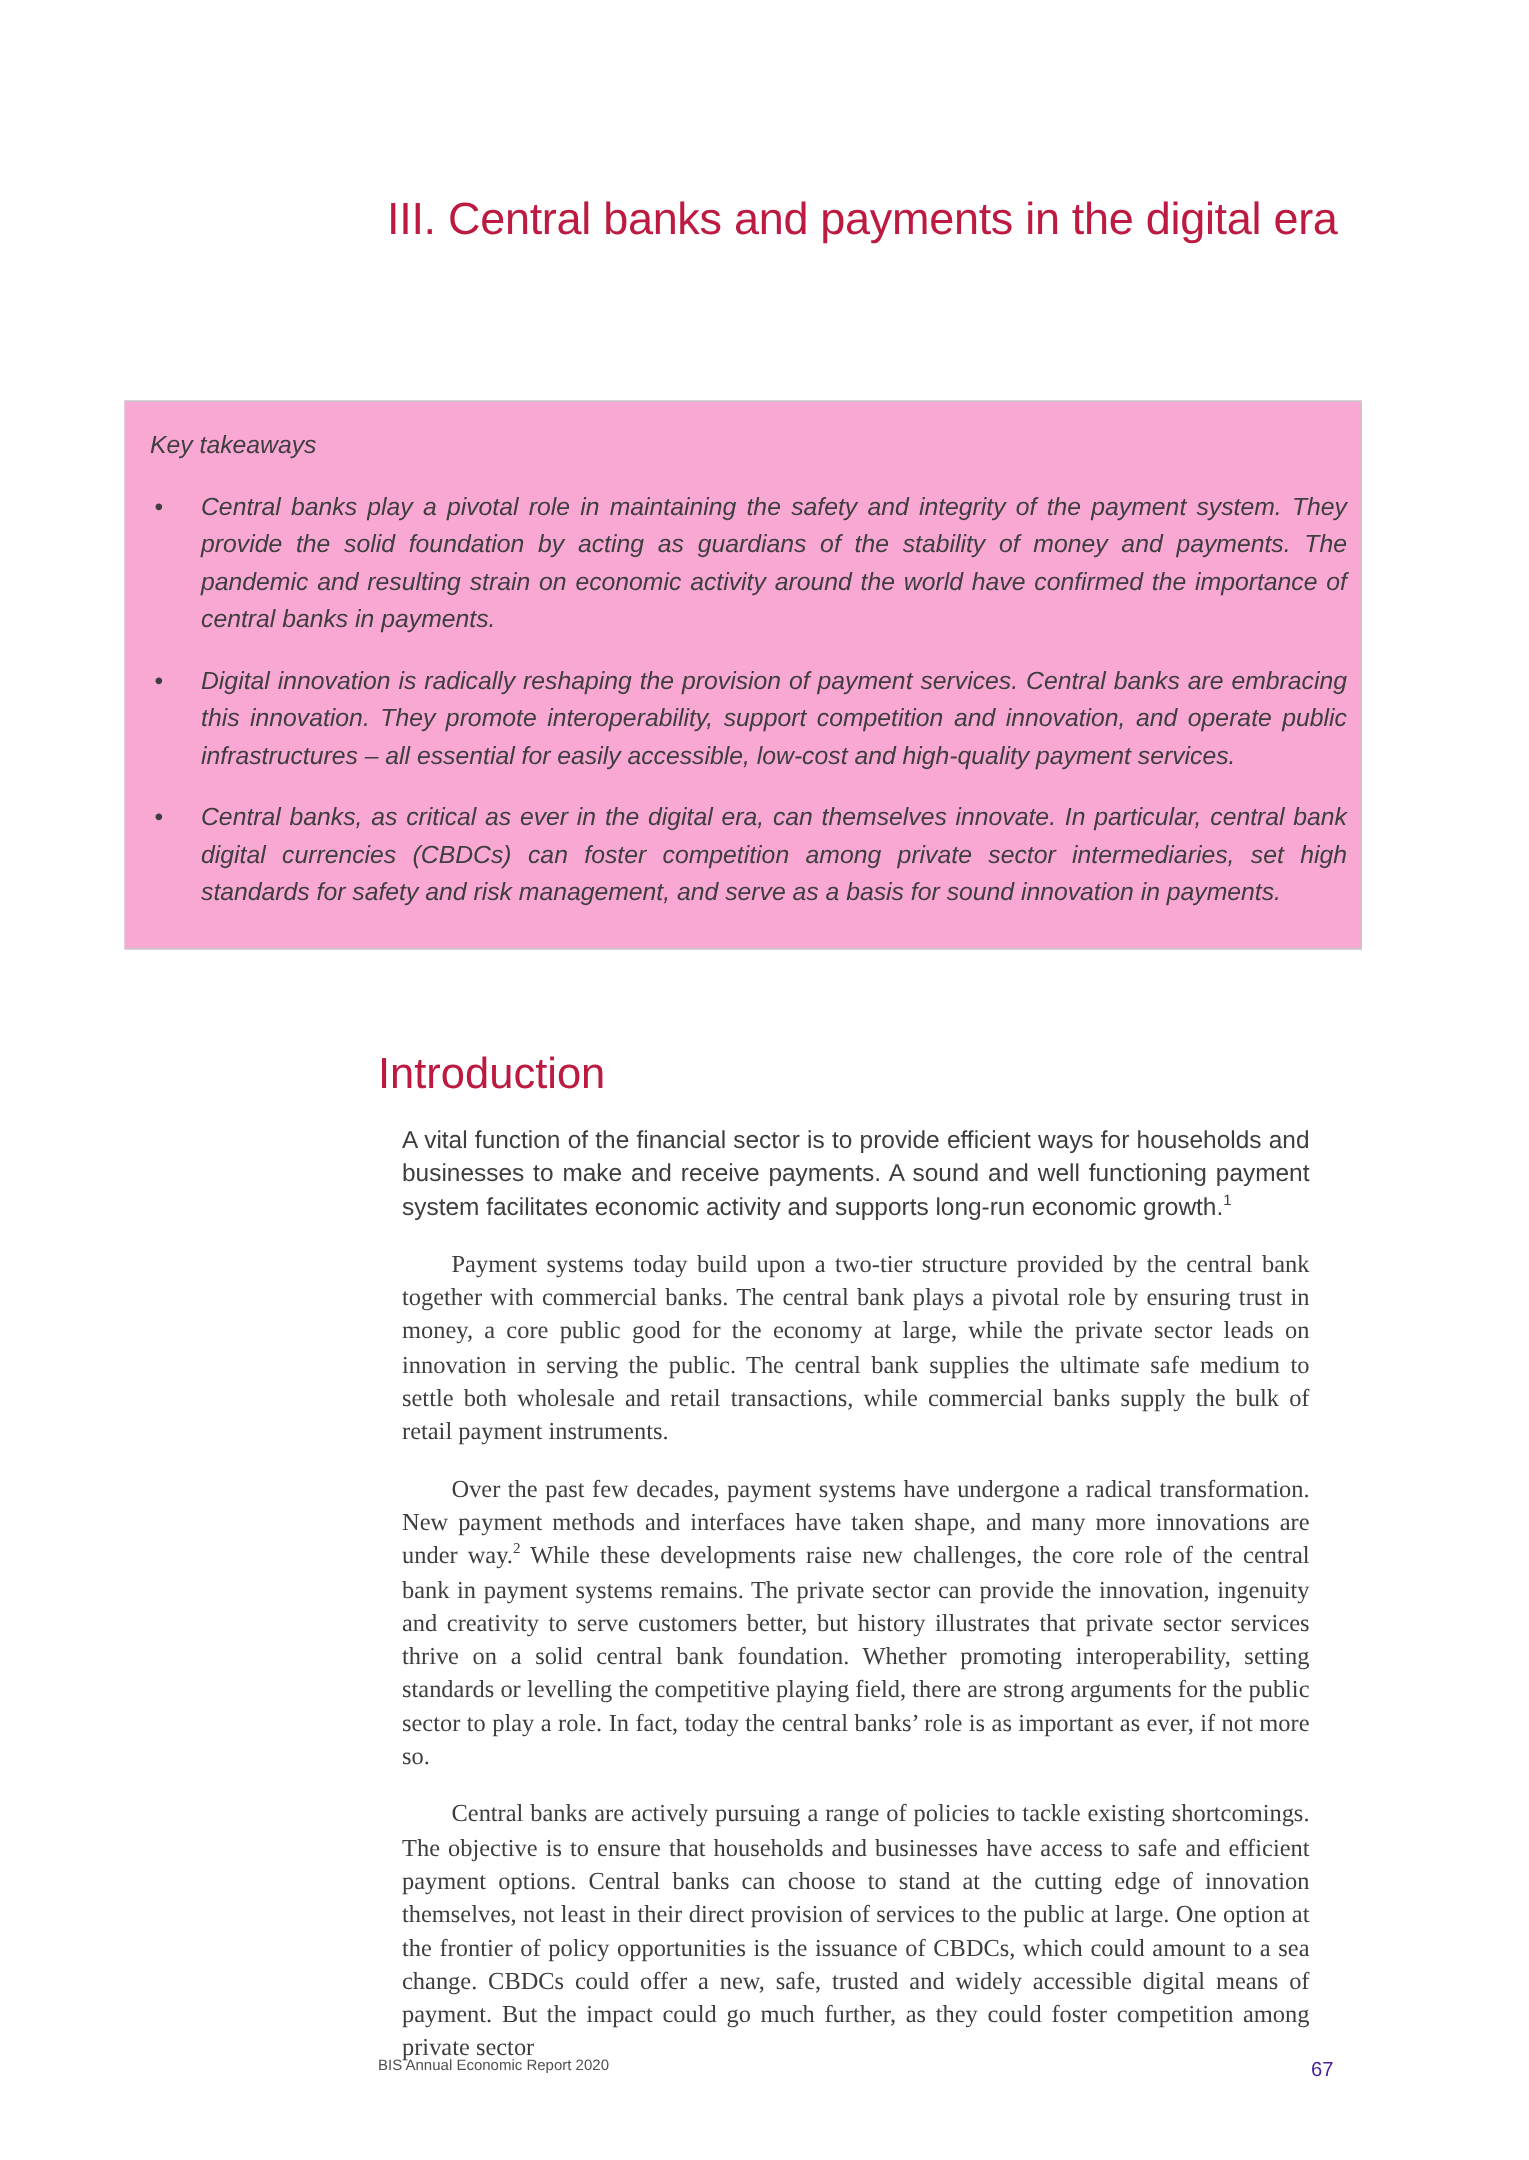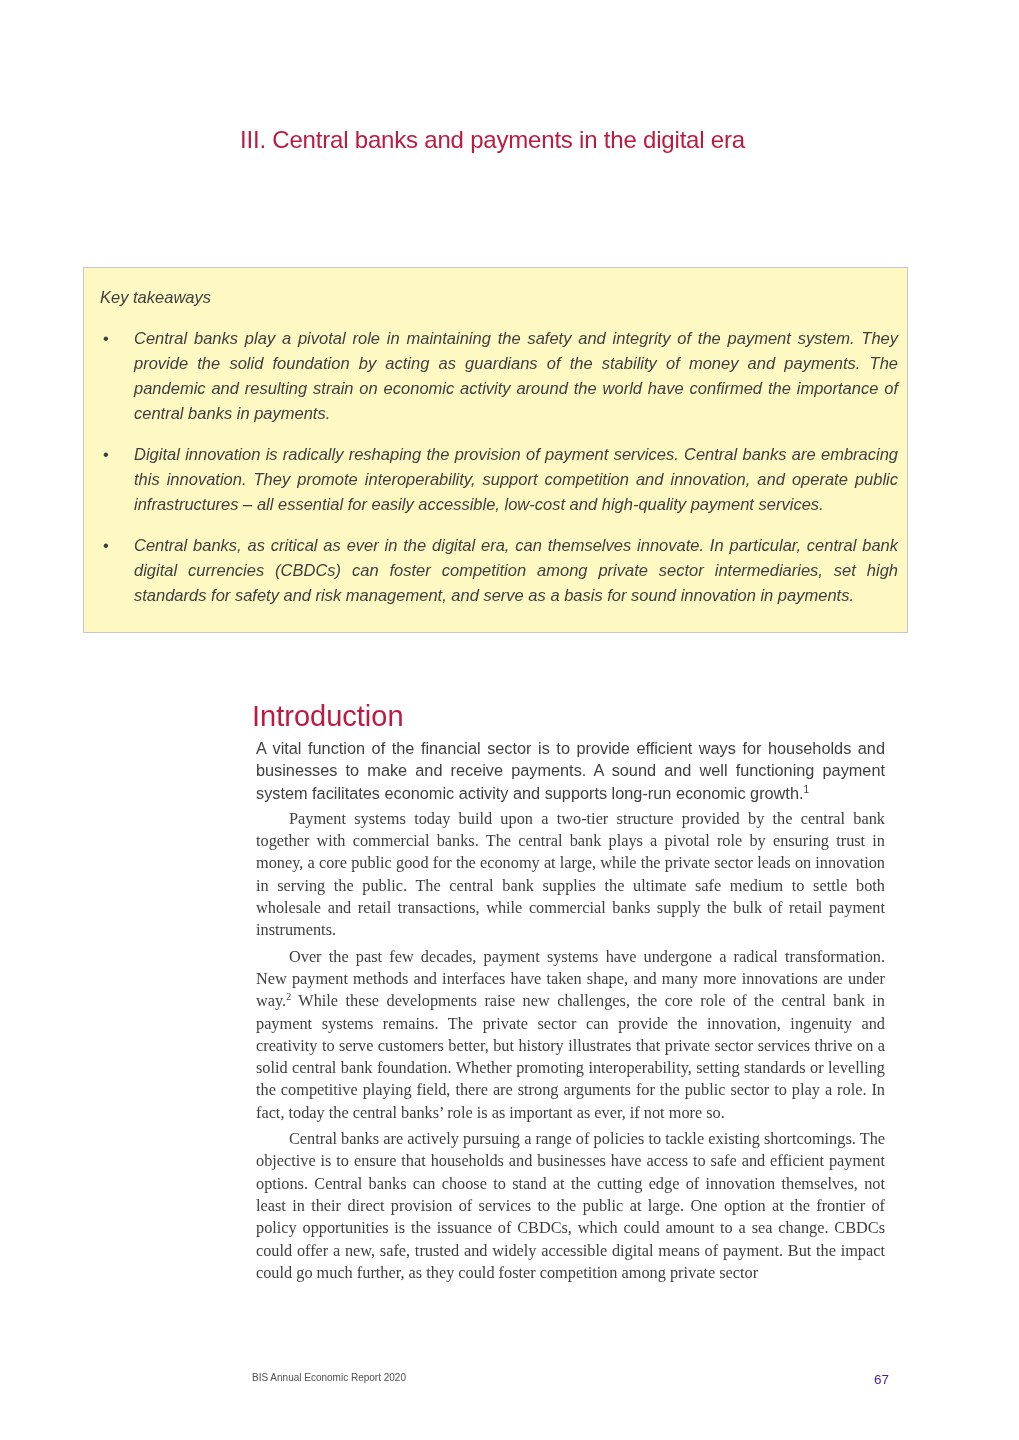--- a/index.html
+++ b/index.html
@@ -6,37 +6,37 @@
   body {
     width: 1019px; height: 1440px;
     background: #ffffff;
     font-family: "Liberation Sans", sans-serif;
     position: relative;
     overflow: hidden;
     -webkit-font-smoothing: antialiased;
   }
   .chapter-title {
     position: absolute;
-    left: 240px; top: 110px;
-    font-size: 24px;
+    left: 258px; top: 110px;
+    font-size: 30px;
     font-weight: 400;
     color: #BC1A40;
     letter-spacing: -0.2px;
     white-space: nowrap;
   }
   .kt-box {
     position: absolute;
     left: 83px; top: 267px;
     width: 825px;
     box-sizing: border-box;
     border: 1px solid #C7C7C7;
     padding: 17px 9px 24px 16px;
     color: #3E3E3E;
     font-style: italic;
-    background: #fef9c3;
+    background: #f9a8d4;
   }
   .kt-heading {
     font-size: 16.5px;
     line-height: 25px;
     margin: 0;
   }
   .kt-item {
     position: relative;
     margin-top: 16px;
     padding-left: 34px;
@@ -58,21 +58,21 @@
   }
   .body-col {
     position: absolute;
     left: 252px; top: 733px;
     width: 637px;
     font-size: 16.3px;
     line-height: 22.3px;
     color: #3E3E3E;
     text-align: justify;
   }
-  .body-col p { margin: 4px; }
+  .body-col p { margin: 16px; }
   .body-col p.indent { text-indent: 33px; font-family: Liberation Serif, serif; }
   sup.fn {
     font-size: 10px;
     line-height: 0;
     vertical-align: super;
   }
   .footer-left {
     position: absolute;
     left: 252px; top: 1372px;
     font-size: 10px;

